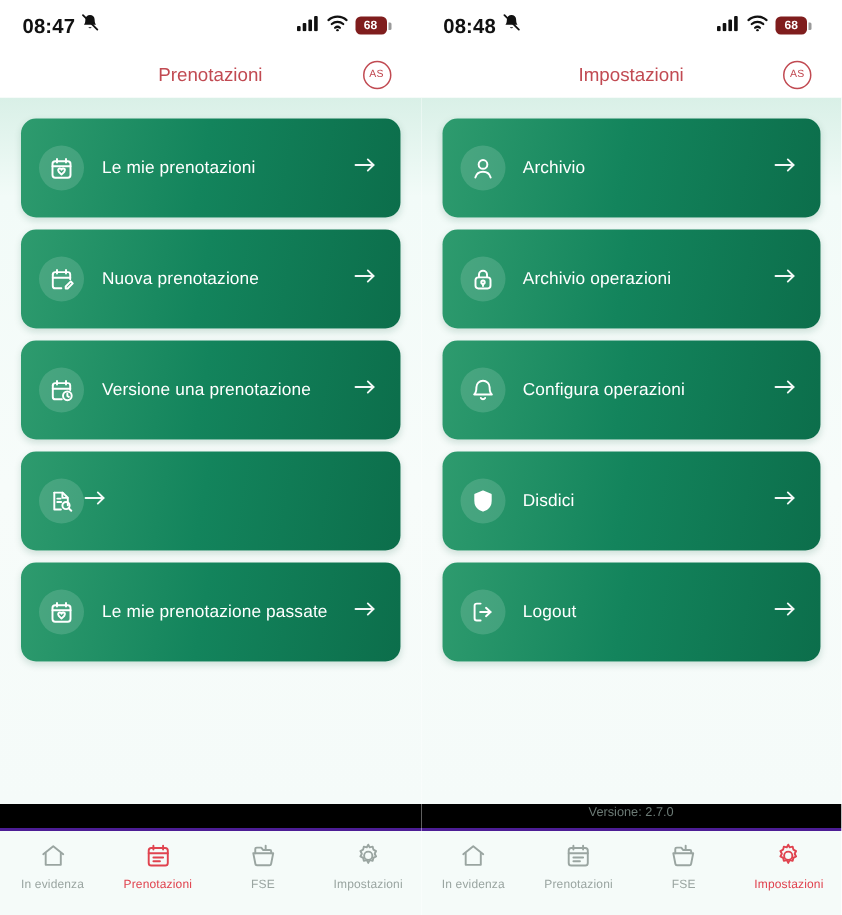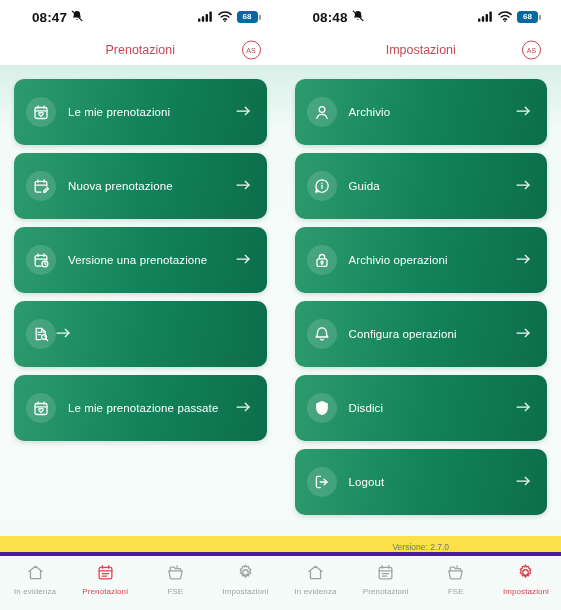--- a/index.html
+++ b/index.html
@@ -27,21 +27,21 @@
     background: #ffffff;
   }
 
   
   .status-bar {
     height: 34px;
     flex: 0 0 34px;
     display: flex;
     align-items: center;
     justify-content: space-between;
-    padding: 0 20px 0 32px;
+    padding: 0 20px 0 15px;
     background: #ffffff;
   }
 
   .status-left {
     display: flex;
     align-items: center;
     gap: 4px;
   }
 
   .status-time {
@@ -57,21 +57,21 @@
     gap: 5px;
   }
 
   .battery {
     display: flex;
     align-items: center;
   }
   .battery-body {
     width: 21px;
     height: 12px;
-    background: #0369a1;
+    background: #7f1d1d;
     border-radius: 3.5px;
     display: flex;
     align-items: center;
     justify-content: center;
   }
   .battery-pct {
     font-size: 8px;
     font-weight: bold;
     color: #ffffff;
     line-height: 1;
@@ -169,39 +169,39 @@
     flex: 0 0 auto;
     color: #ffffff;
     opacity: 0.95;
   }
 
   
   .version-row {
     height: 16px;
     flex: 0 0 16px;
     display: flex;
-    align-items: flex-end;
+    align-items: flex-start;
     justify-content: center;
-    background: #fde047;
+    background: #000000;
   }
   .version-text {
     font-size: 8.5px;
     color: #6b7a75;
   }
   .version-row.empty .version-text { visibility: hidden; }
 
   
   .tab-bar {
     height: 58px;
     flex: 0 0 58px;
     display: flex;
     align-items: flex-start;
     padding-top: 6px;
     background: #f5fbf9;
-    border-top: 4px solid #4c1d95;
+    border-top: 2px solid #4c1d95;
   }
 
   .tab {
     flex: 1 1 0;
     display: flex;
     flex-direction: column;
     align-items: center;
     gap: 4px;
     cursor: pointer;
   }
@@ -431,34 +431,20 @@
           </span>  
           <span class="card-label">Archivio</span>  
           <span class="card-arrow"><svg width="15" height="12" viewBox="0 0 15 12" fill="none" stroke="#ffffff" stroke-width="1.25" stroke-linecap="round" stroke-linejoin="round">
               <path d="M1 6h12"></path>
               <path d="M9.2 2.3L13 6l-3.8 3.7"></path>
             </svg></span>
         </div>
         <div class="card">  
           <span class="card-icon">
             <svg width="18" height="18" viewBox="0 0 18 18">
-              <path d="M9 2.8a6.2 6.2 0 1 1-5.5 9.1L2.8 15.2l3.4-.8A6.2 6.2 0 0 1 9 2.8z" fill="none" stroke="#ffffff" stroke-width="1.3" stroke-linecap="round" stroke-linejoin="round"></path>
-              <path d="M9 6.1v.3" fill="none" stroke="#ffffff" stroke-width="1.3" stroke-linecap="round" stroke-linejoin="round"></path>
-              <path d="M9 8.2v3.1" fill="none" stroke="#ffffff" stroke-width="1.3" stroke-linecap="round" stroke-linejoin="round"></path>
-            </svg>
-          </span>  
-          <span class="card-label">Guida</span>  
-          <span class="card-arrow"><svg width="15" height="12" viewBox="0 0 15 12" fill="none" stroke="#ffffff" stroke-width="1.25" stroke-linecap="round" stroke-linejoin="round">
-              <path d="M1 6h12"></path>
-              <path d="M9.2 2.3L13 6l-3.8 3.7"></path>
-            </svg></span>
-        </div>
-        <div class="card">  
-          <span class="card-icon">
-            <svg width="18" height="18" viewBox="0 0 18 18">
               <rect x="4" y="7.9" width="10" height="7.4" rx="1.9" fill="none" stroke="#ffffff" stroke-width="1.3" stroke-linecap="round" stroke-linejoin="round"></rect>
               <path d="M6.3 7.9V6.2a2.7 2.7 0 0 1 5.4 0v1.7" fill="none" stroke="#ffffff" stroke-width="1.3" stroke-linecap="round" stroke-linejoin="round"></path>
               <circle cx="9" cy="11.2" r="1.15" fill="none" stroke="#ffffff" stroke-width="1.3" stroke-linecap="round" stroke-linejoin="round"></circle>
               <path d="M9 12.3v1.3" fill="none" stroke="#ffffff" stroke-width="1.3" stroke-linecap="round" stroke-linejoin="round"></path>
             </svg>
           </span>  
           <span class="card-label">Archivio operazioni</span>  
           <span class="card-arrow"><svg width="15" height="12" viewBox="0 0 15 12" fill="none" stroke="#ffffff" stroke-width="1.25" stroke-linecap="round" stroke-linejoin="round">
               <path d="M1 6h12"></path>
               <path d="M9.2 2.3L13 6l-3.8 3.7"></path>

